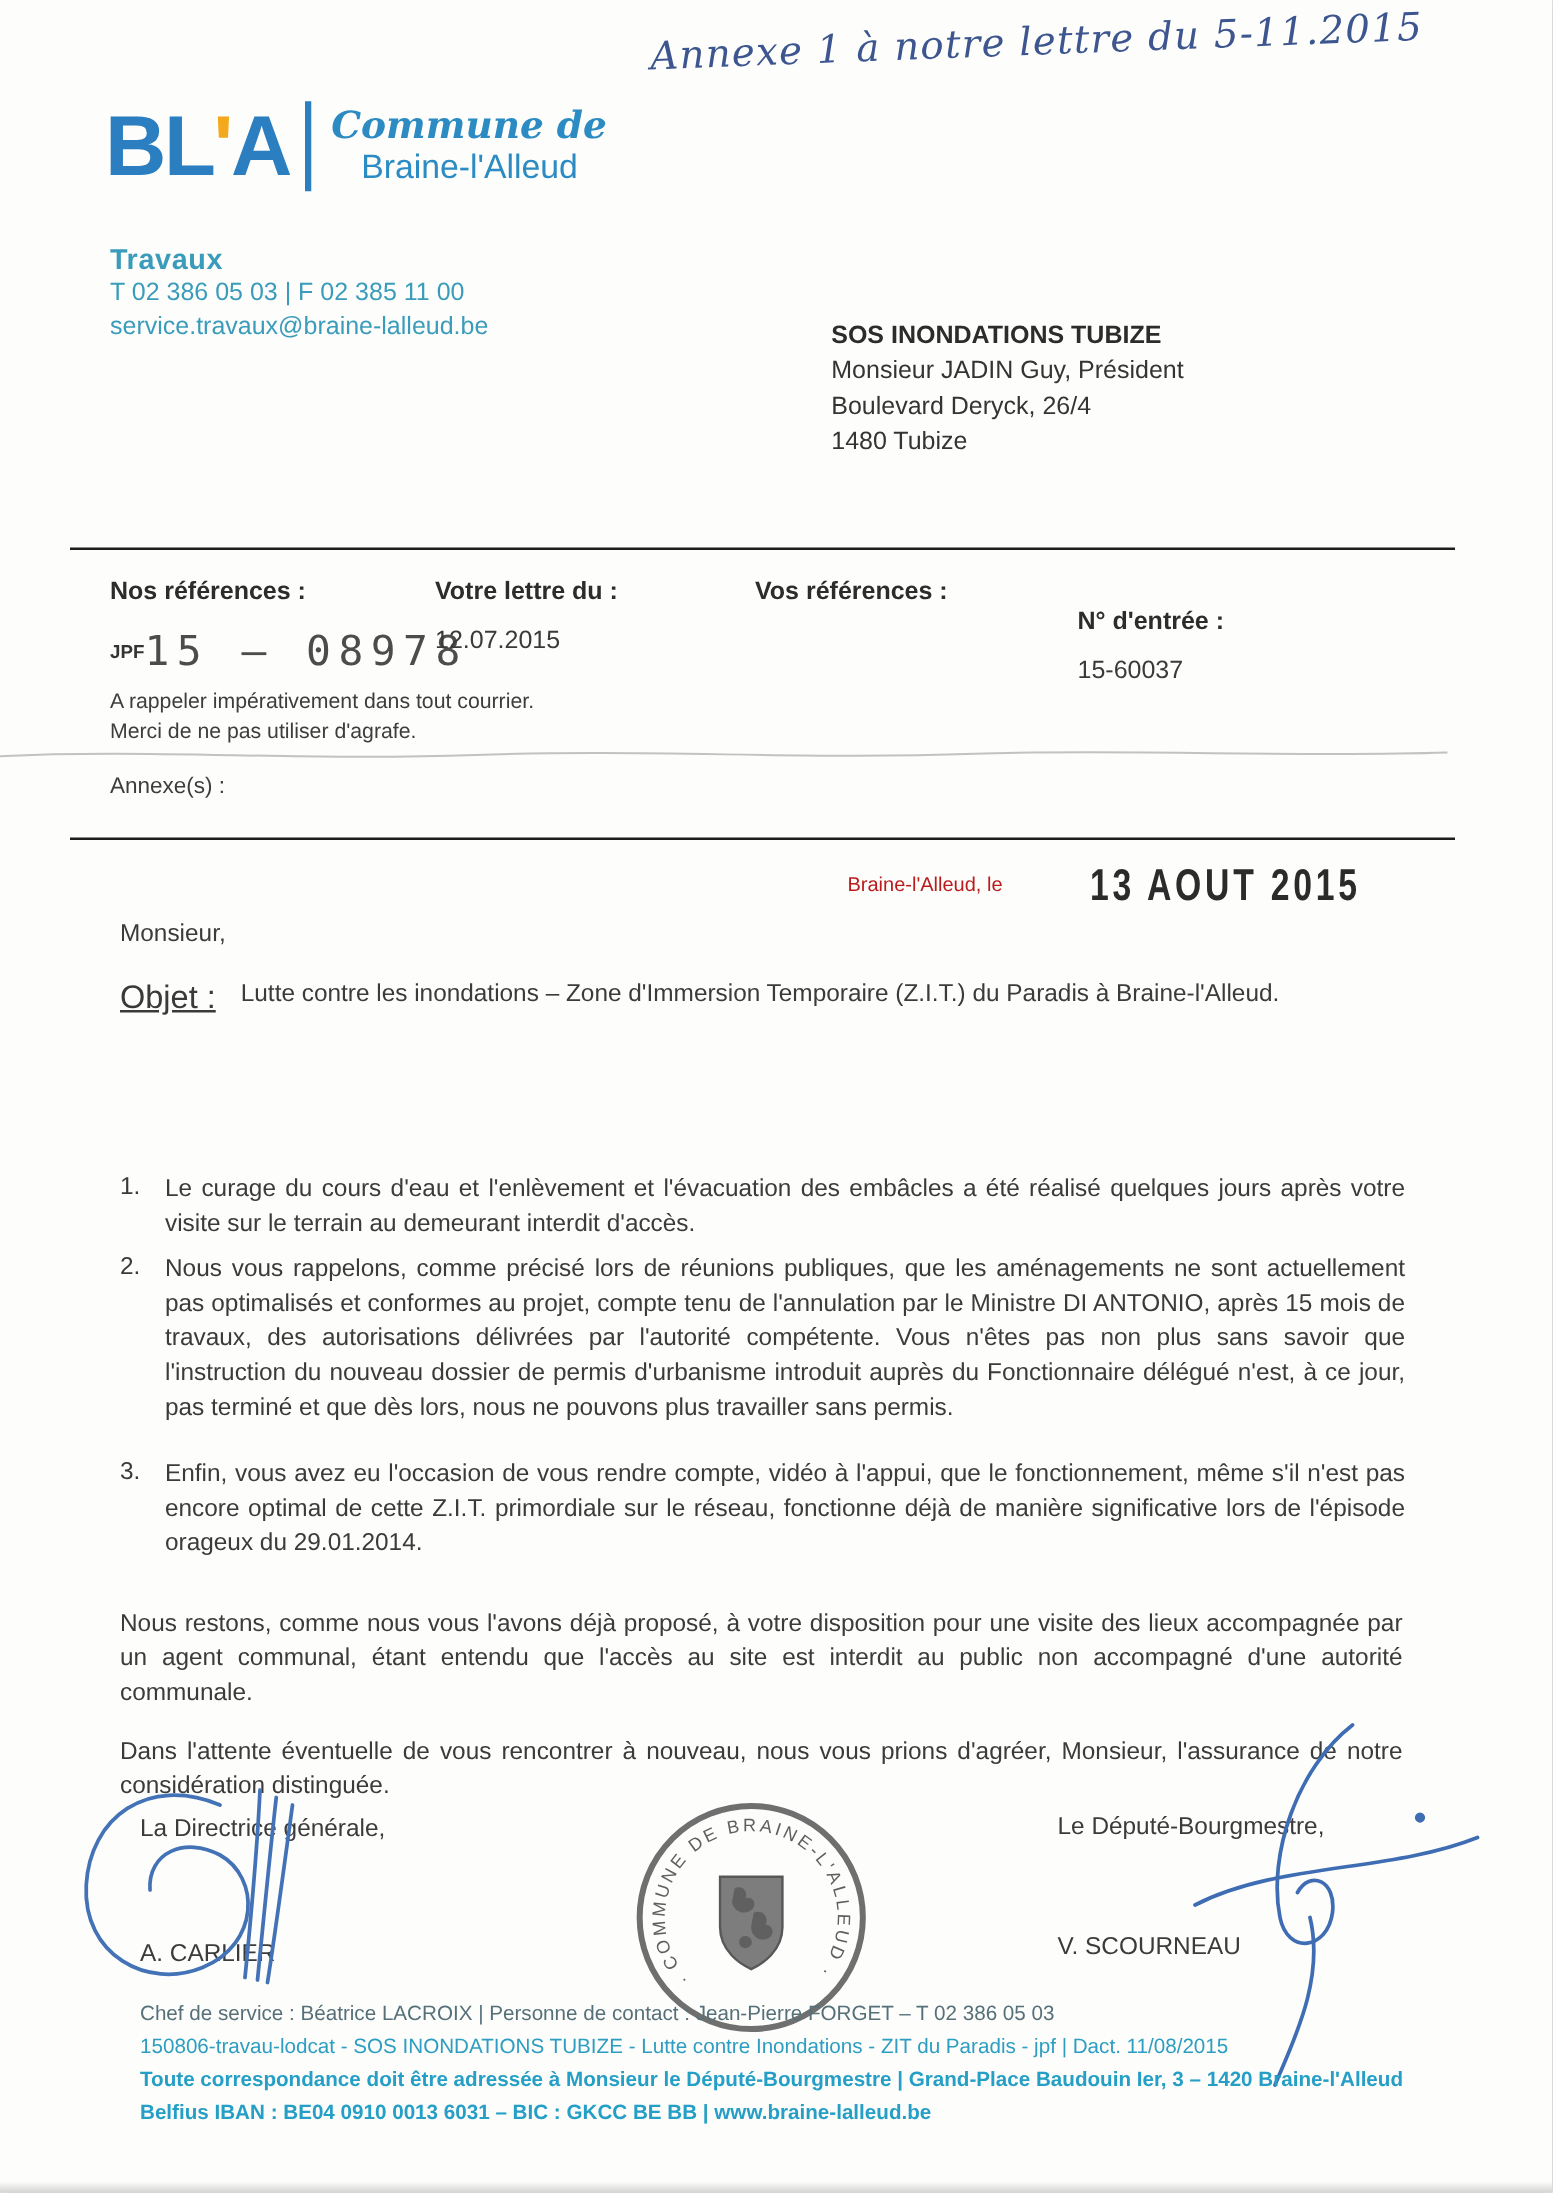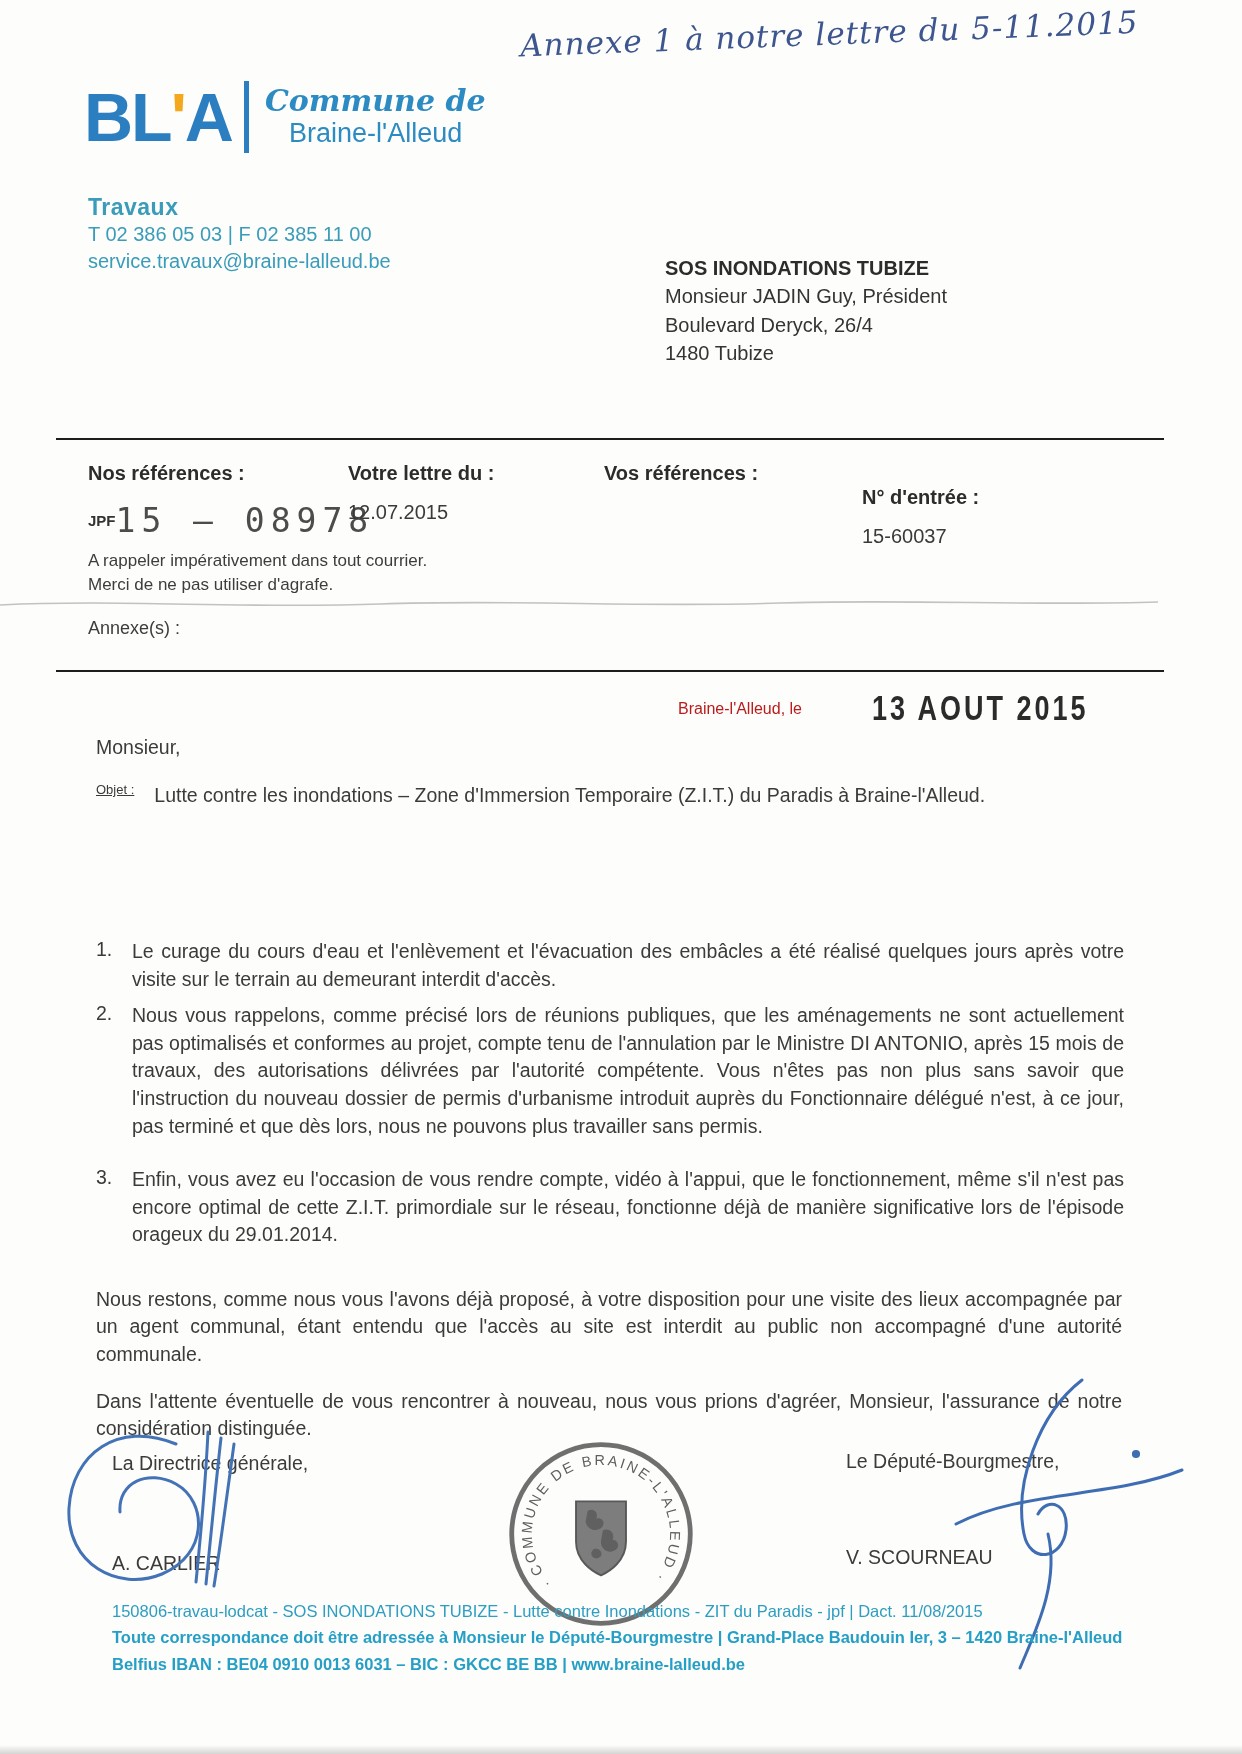--- a/index.html
+++ b/index.html
@@ -54,21 +54,21 @@
   .dateline-place { position:absolute; left:678px; top:700px; font-size:16px; color:#b91c1c; }
   .date-stamp {
     position:absolute; left:872px; top:688px; font-size:27px; font-weight:bold;
     letter-spacing:3px; color:#2b2b2b; transform:scaleY(1.32); transform-origin:top left;
     white-space:nowrap;
   }
   
   .bodytext { font-size:19.5px; line-height:1.42; color:#3b3b3b; text-align:justify; }
   .salutation { position:absolute; left:96px; top:734px; font-size:19.5px; }
   .objet { position:absolute; left:96px; top:782px; width:1030px; display:flex; }
-  .objet-label { text-decoration:underline; margin-right:20px; font-size:13px; white-space:nowrap;text-align:center; }
+  .objet-label { text-decoration:underline; margin-right:20px; font-size:26px; white-space:nowrap;text-align:center; }
   .objet-text { flex:1; }
   .intro { position:absolute; left:96px; top:858px; width:1026px; }
   .list-item { position:absolute; left:96px; width:1028px; display:flex; }
   .li-1 { top:938px; } .li-2 { top:1002px; } .li-3 { top:1166px; }
   .li-num { width:36px; flex:0 0 36px; font-size:19.5px; }
   .li-text { flex:1; }
   .para-visit { position:absolute; left:96px; top:1266px; width:1026px; }
   .para-closing { position:absolute; left:96px; top:1368px; width:1026px; }
   
   .sig-role { position:absolute; font-size:19.5px; color:#3b3b3b; }
@@ -208,19 +208,20 @@
   <svg class="sig-svg sig-right" width="275" height="300" viewBox="0 0 275 300" aria-hidden="true">
     <g fill="none" stroke="#3f6db3" stroke-width="3" stroke-linecap="round">
       <path d="M 152 8 C 108 42 84 112 94 162 C 100 192 132 188 136 158 C 139 132 118 124 108 142"></path>
       <path d="M 26 152 C 92 118 182 126 252 98"></path>
       <path d="M 118 162 C 130 212 104 262 90 296"></path>
       <circle cx="206" cy="82" r="2.6" fill="#3f6db3"></circle>
     </g>
   </svg>
 
   <div class="footer">
+    <div class="footer-line1">Chef de service : Béatrice LACROIX | Personne de contact : Jean-Pierre FORGET – T 02 386 05 03</div>
     <div class="footer-line2">150806-travau-lodcat - SOS INONDATIONS TUBIZE - Lutte contre Inondations - ZIT du Paradis - jpf | Dact. 11/08/2015</div>
     <div class="footer-line3">Toute correspondance doit être adressée à Monsieur le Député-Bourgmestre | Grand-Place Baudouin Ier, 3 – 1420 Braine-l'Alleud</div>
     <div class="footer-line4">Belfius IBAN : BE04 0910 0013 6031 – BIC : GKCC BE BB | www.braine-lalleud.be</div>
   </div>
 
   <div class="bottom-smudge"></div>
 </div>
 
 </body></html>

